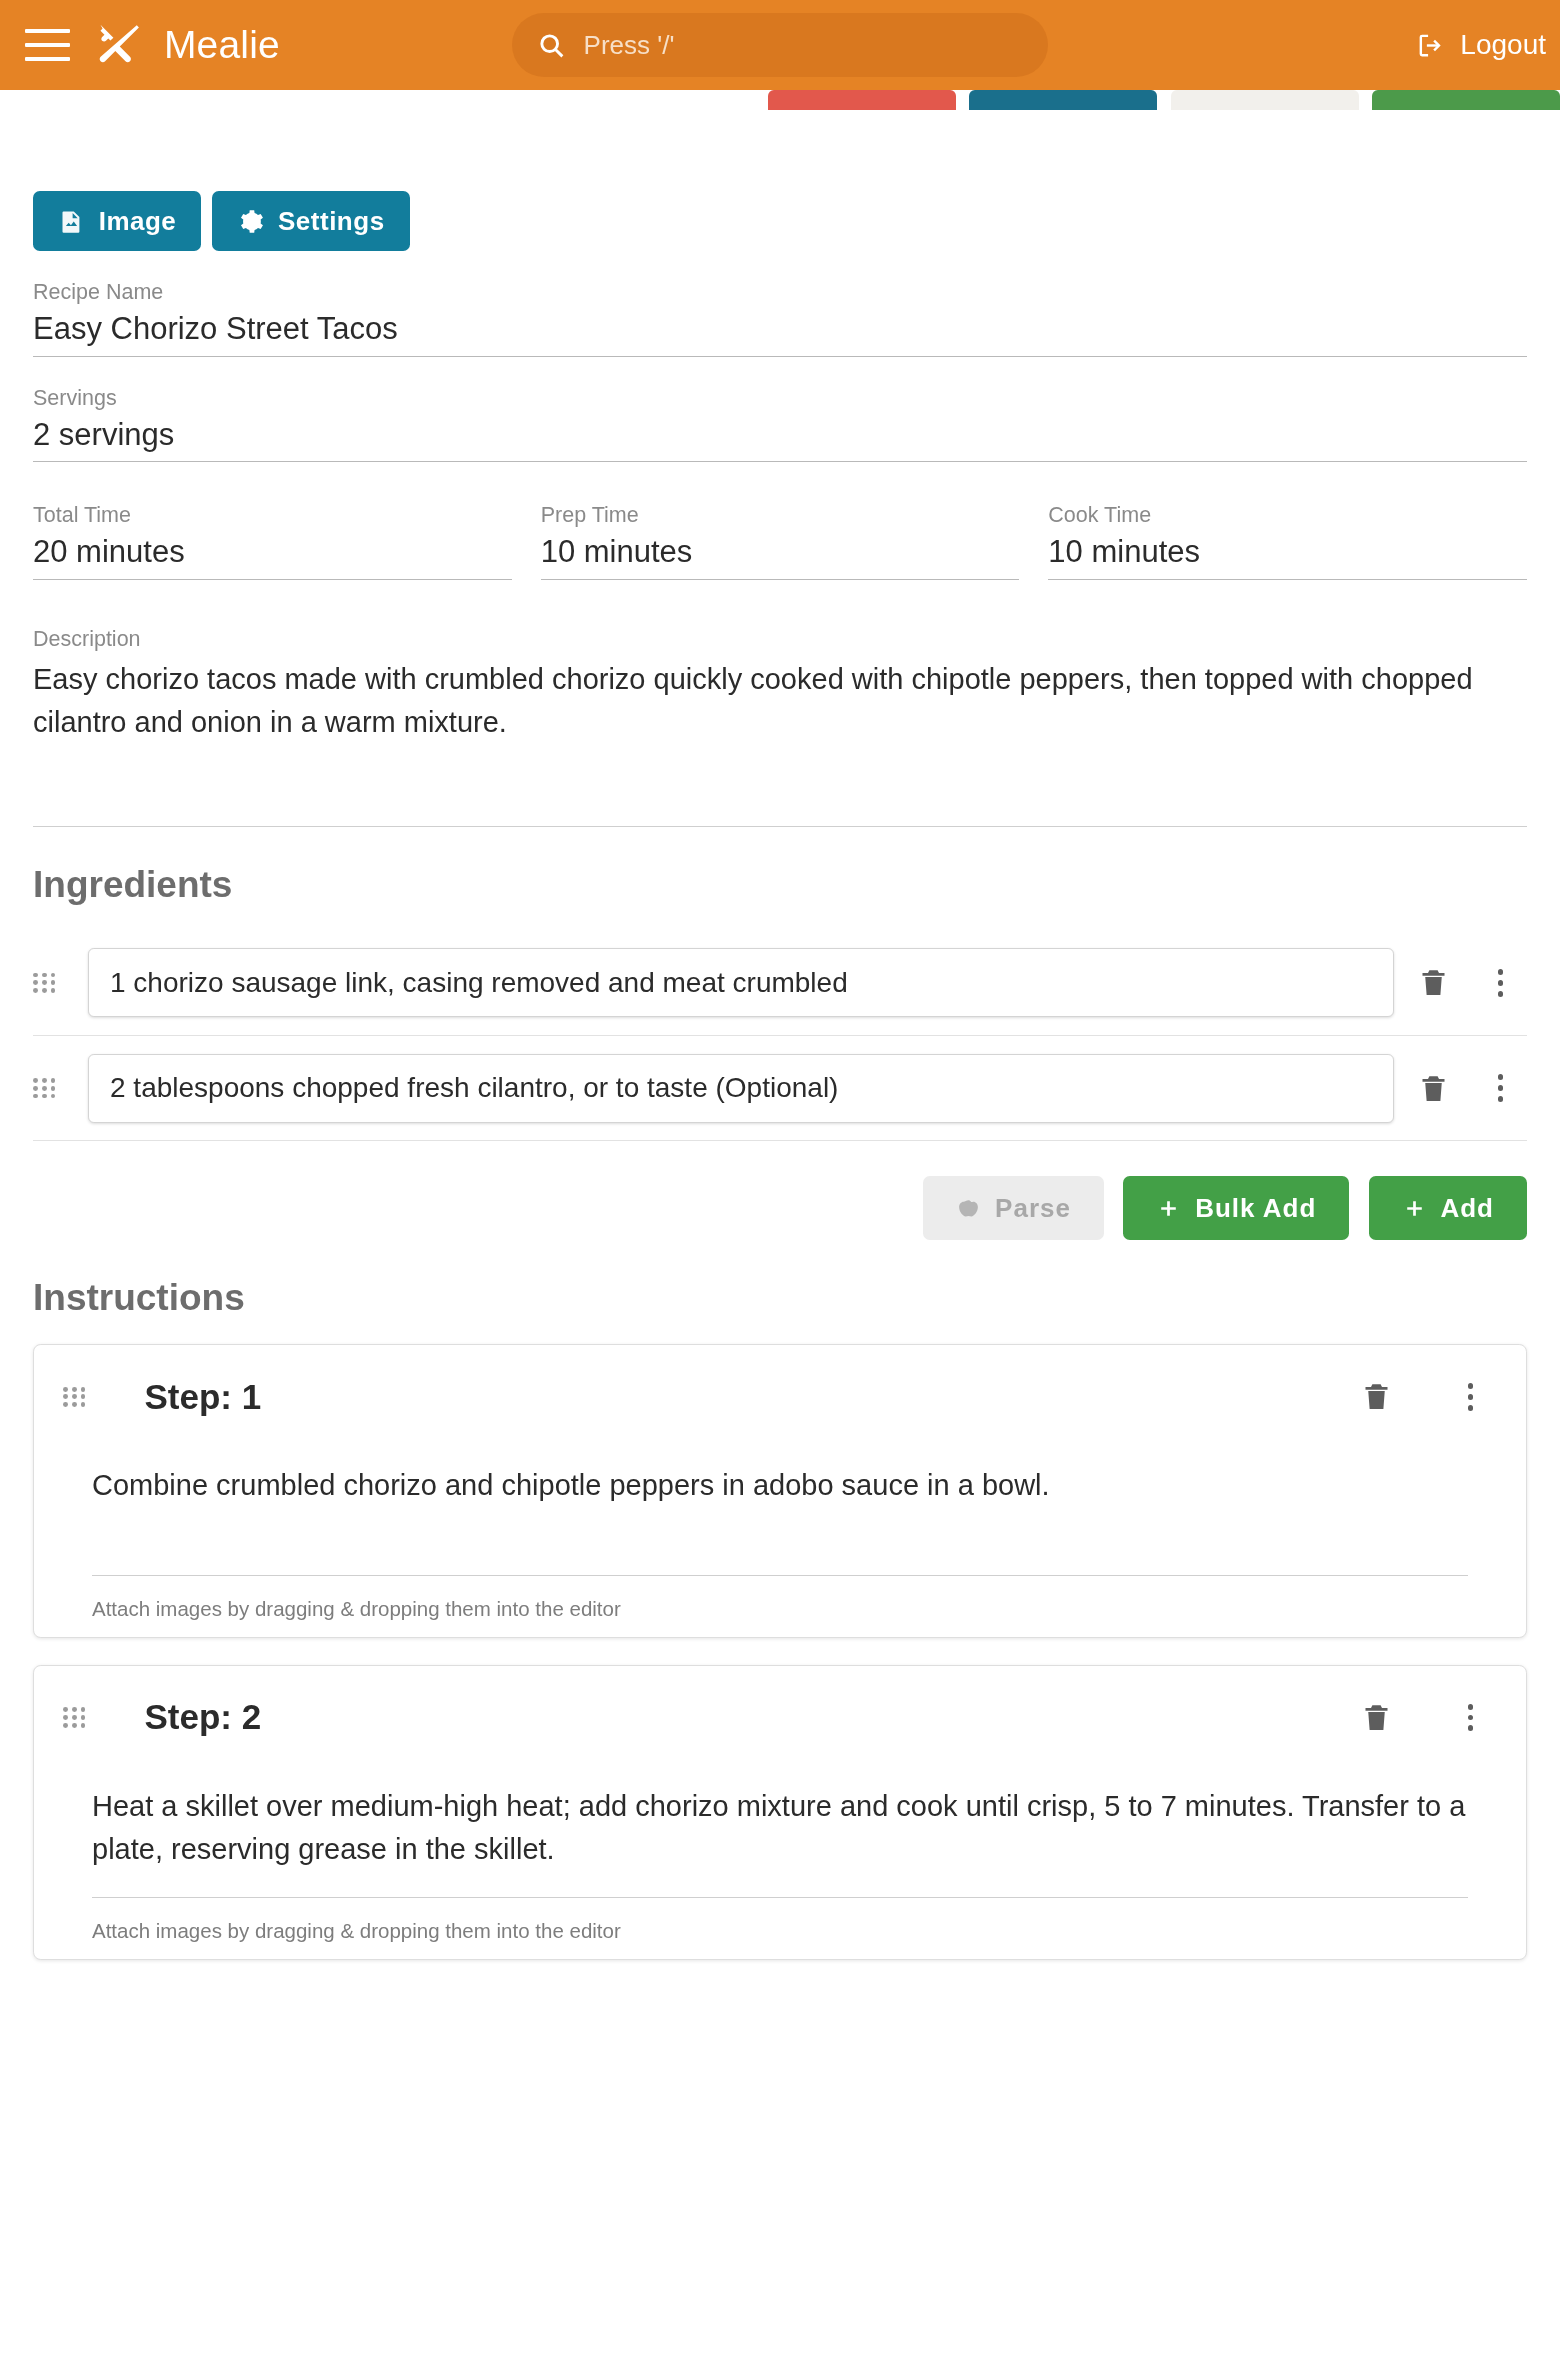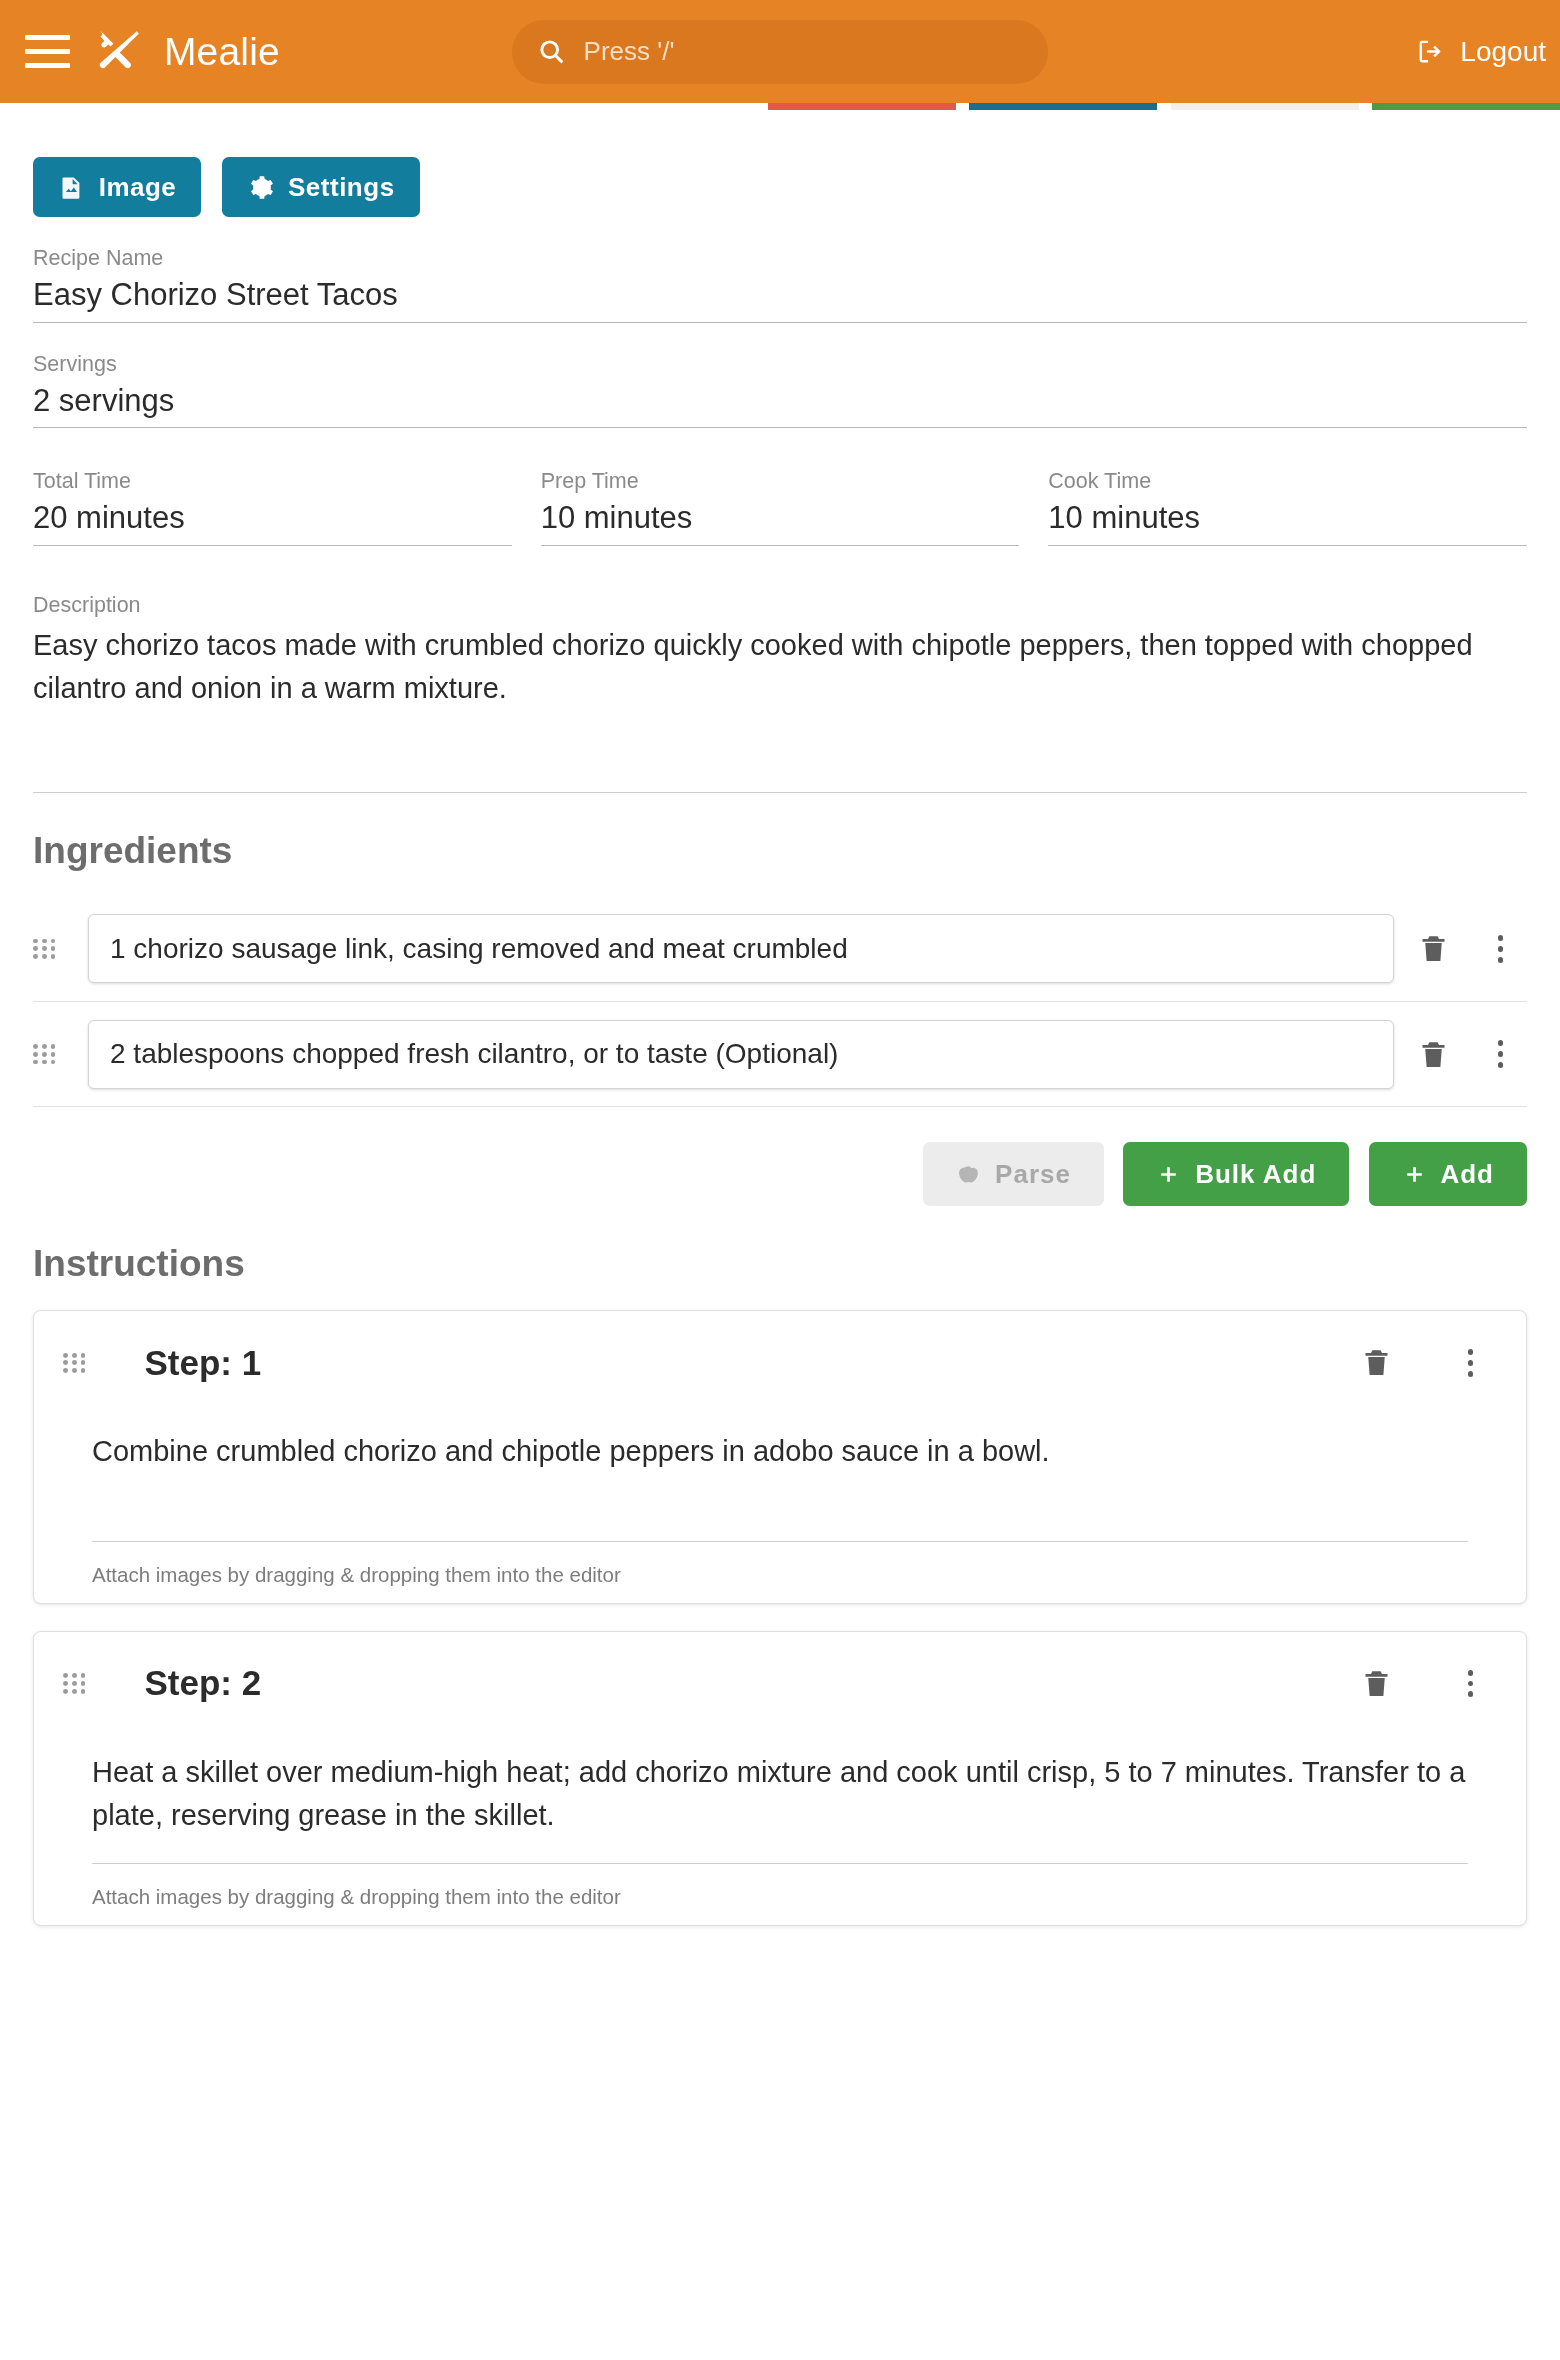--- a/index.html
+++ b/index.html
@@ -11,21 +11,21 @@
   .page {
     width: 1560px;
     min-height: 2360px;
     position: relative;
     background: #fff;
     overflow: hidden;
   }
 
   
   .appbar {
-    height: 103px;
+    height: 90px;
     background: #e58325;
     display: flex;
     align-items: center;
     padding: 0 25px;
     position: relative;
     z-index: 5;
   }
   .hamburger {
     width: 45px; height: 33px;
     display: flex; flex-direction: column; justify-content: space-between;
@@ -81,22 +81,23 @@
   }
   .hero-strip div { flex: 1; border-radius: 5.9px 5.9px 0 0; }
 
   
   .content {
     padding: 0 33px;
     position: relative;
   }
   .btn-row {
     display: flex;
-    gap: 21px;
+    gap: 11px;
     padding-top: 54px;
+    margin-top: 47px;
   }
   .btn {
     display: inline-flex;
     align-items: center;
     gap: 13.7px;
     background: #127d9c;
     color: #fff;
     border: none;
     border-radius: 6.8px;
     font-size: 26px;

